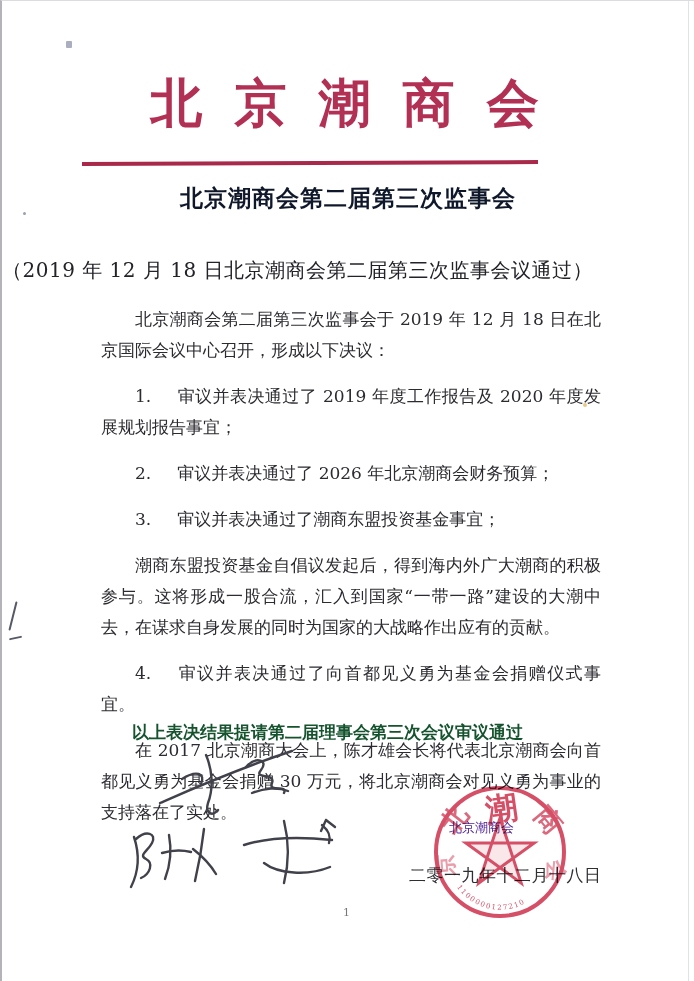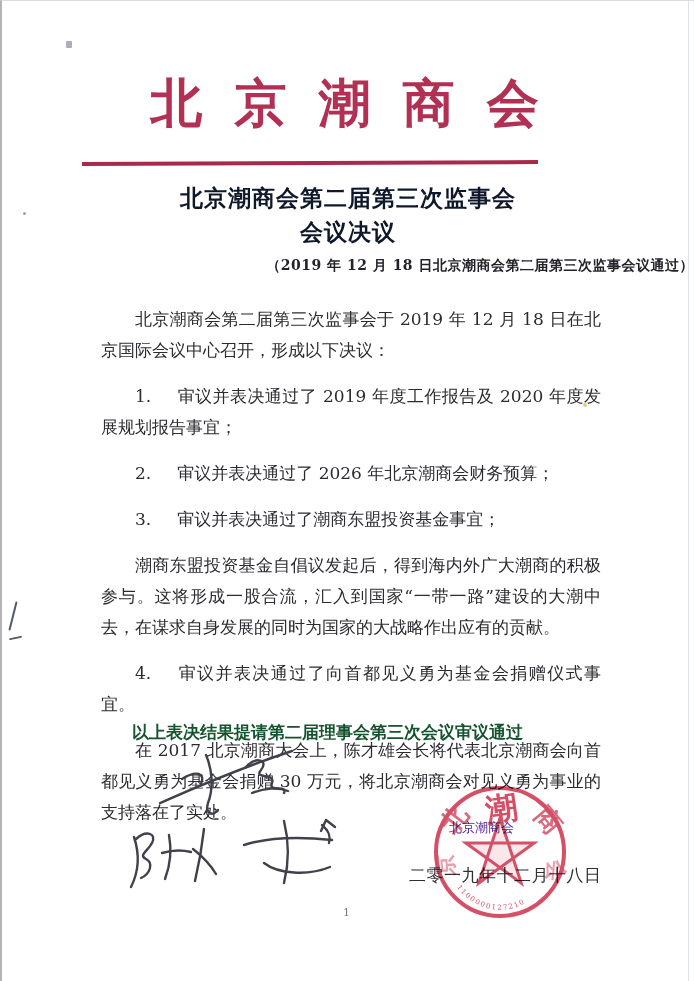--- a/index.html
+++ b/index.html
@@ -31,22 +31,22 @@
     background:#a8294a;transform:rotate(-0.25deg);
   }
   
   .doc-title{
     position:absolute;left:0;width:100%;text-align:center;
     font-weight:bold;font-size:23px;letter-spacing:1px;color:#0f172a;
   }
   .doc-title.l1{top:182px;}
   .doc-title.l2{top:216px;}
   .doc-subtitle{
-    position:absolute;top:256px;left:0;width:100%;text-align:right;
-    font-weight:bold;font-size:14px;color:#222228;letter-spacing:.5px;
+    position:absolute;top:256px;left:0;width:100%;text-align:left;
+    font-weight:normal;font-size:20px;color:#222228;letter-spacing:.5px;
   }
   
   .body-text{
     position:absolute;top:288px;left:84px;width:530px;
     font-size:17px;line-height:31px;text-align:justify;color:#2b2b31;
   }
   .body-text p{margin:15px;text-indent:2em;}
   .body-text p.item{font-weight:normal;}
   .body-text p.item .num{margin-right:26px;}
   .closing-line{
@@ -83,21 +83,20 @@
 <body>
 
 <div class="page">
 
   <div class="edge-right"></div>
 
   <div class="letterhead">北 京 潮 商 会</div>
   <div class="red-rule"></div>
 
   <div class="doc-title l1">北京潮商会第二届第三次监事会</div>
-  <div class="doc-title l2">会议决议</div>
   <div class="doc-subtitle">（2019 年 12 月 18 日北京潮商会第二届第三次监事会议通过）</div>
 
   <div class="body-text">
     <p>北京潮商会第二届第三次监事会于 2019 年 12 月 18 日在北京国际会议中心召开，形成以下决议：</p>
     <p class="item"><span class="num">1.</span><span>审议并表决通过了 2019 年度工作报告及 2020 年度发展规划报告事宜；</span></p>
     <p class="item"><span class="num">2.</span><span>审议并表决通过了 2026 年北京潮商会财务预算；</span></p>
     <p class="item"><span class="num">3.</span><span>审议并表决通过了潮商东盟投资基金事宜；</span></p>
     <p>潮商东盟投资基金自倡议发起后，得到海内外广大潮商的积极参与。这将形成一股合流，汇入到国家“一带一路”建设的大潮中去，在谋求自身发展的同时为国家的大战略作出应有的贡献。</p>
     <p class="item"><span class="num">4.</span><span>审议并表决通过了向首都见义勇为基金会捐赠仪式事宜。</span></p>
     <p>在 2017 北京潮商大会上，陈才雄会长将代表北京潮商会向首都见义勇为基金会捐赠 30 万元，将北京潮商会对见义勇为事业的支持落在了实处。</p>

